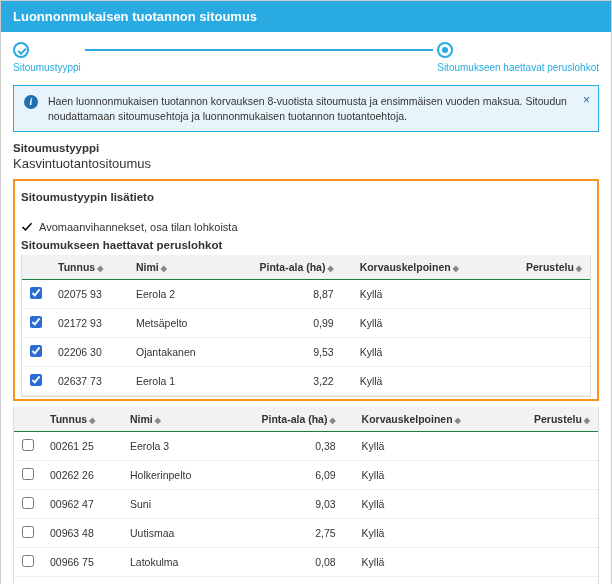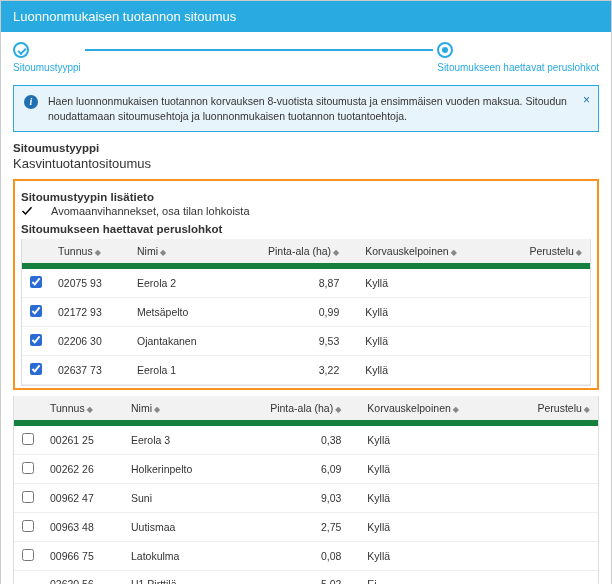--- a/index.html
+++ b/index.html
@@ -1,36 +1,36 @@
 <!DOCTYPE html>
 <html><head>
 <meta charset="utf-8">
 <style>
 *{box-sizing:border-box;margin:0;padding:0}
 body{font-family:Arial,sans-serif;font-size:11px;color:#333;background:#fff;width:612px}
 .panel{border:1px solid #ccc}
-.panel-hdr{background:#29abe2;color:#fff;padding:8px 12px;font-weight:normal;font-size:13px}
+.panel-hdr{background:#29abe2;color:#fff;padding:8px 12px;font-weight:bold;font-size:13px}
 .body{padding:10px 12px}
 .stepper{display:flex;align-items:center;margin-bottom:12px}
 .step{display:flex;flex-direction:column;align-items:flex-start}
 .step-dot{width:16px;height:16px;border-radius:50%;border:2px solid #29abe2;background:#fff;position:relative}
 .step-dot.done::after{content:"";position:absolute;left:3px;top:4px;width:6px;height:3px;border-left:2px solid #29abe2;border-bottom:2px solid #29abe2;transform:rotate(-45deg)}
 .step-dot.cur::after{content:"";position:absolute;left:3px;top:3px;width:6px;height:6px;border-radius:50%;background:#29abe2}
 .step-line{flex:1;height:2px;background:#29abe2;margin:0 4px;position:relative;top:-8px}
 .step-lbl{color:#29abe2;font-size:10px;margin-top:4px}
 .alert{border:1px solid #29abe2;background:#e8f4fb;padding:8px 28px 8px 34px;position:relative;font-size:10.5px;line-height:1.4;color:#333;margin-bottom:10px}
 .alert-i{position:absolute;left:10px;top:9px;width:14px;height:14px;border-radius:50%;background:#1f6fb2;color:#fff;font-style:italic;font-family:Georgia,serif;font-size:10px;text-align:center;line-height:14px;font-weight:bold}
 .alert-x{position:absolute;right:8px;top:6px;color:#1f6fb2;cursor:pointer;font-size:12px}
 .sec-hdr{font-weight:bold;font-size:11.5px;margin:4px 0 2px}
 .sec-val{font-size:13px;margin-bottom:8px}
 .hl{border:2px solid #f7931e;padding:6px 6px 2px;margin:6px 0}
-.chk-row{display:flex;align-items:center;gap:18px;margin:2px 0 6px}
+.chk-row{display:flex;align-items:center;gap:6px;margin:18px 0 6px}
 .chk-row svg{width:12px;height:12px}
 table{width:100%;border-collapse:collapse;font-size:10.5px}
-th{background:#f2f2f2;text-align:left;padding:6px 8px;font-weight:normal;color:#333;border-bottom:6px solid #15803d}
+th{background:#f2f2f2;text-align:left;padding:6px 8px;font-weight:bold;color:#333;border-bottom:1px solid #15803d}
 th .sort{color:#888;font-size:8px;margin-left:2px}
 td{padding:7px 8px;border-bottom:1px solid #eee;vertical-align:middle}
 td.num{text-align:right;padding-right:18px}
 td.chk{width:28px;text-align:center}
 .tbl-box{border:1px solid #ddd;border-top:none;margin-top:4px}
 input[type=checkbox]{accent-color:#2b6cd4;width:12px;height:12px}
 </style>
 </head>
 <body>
 

